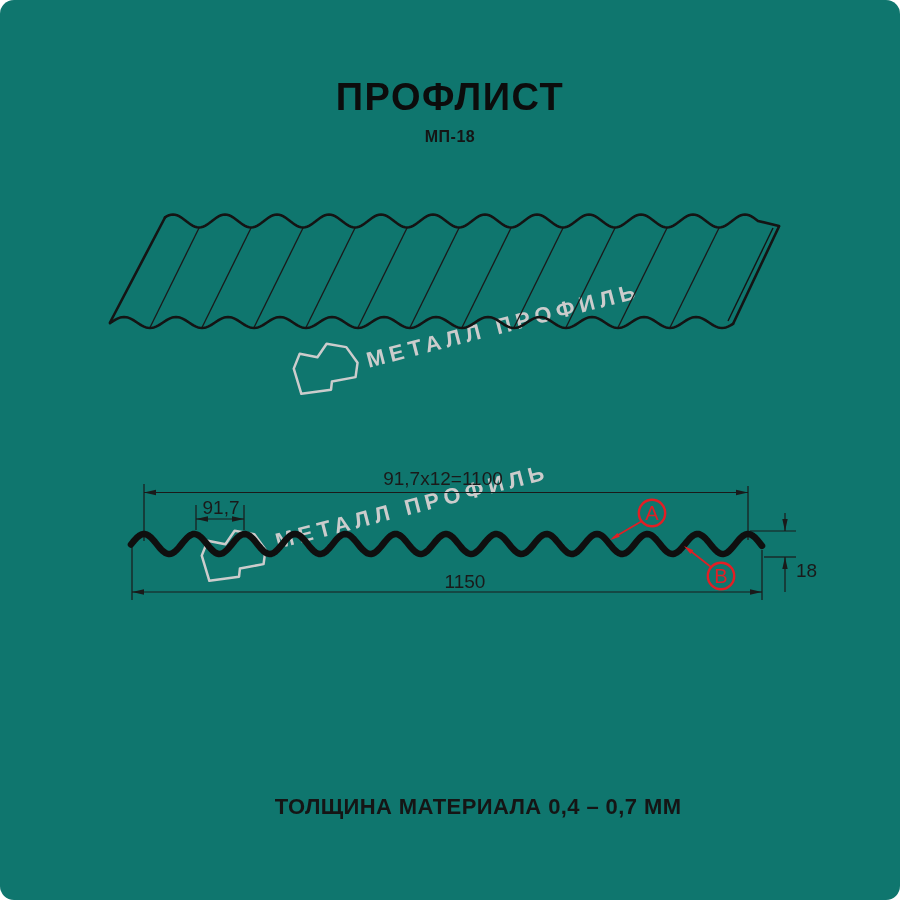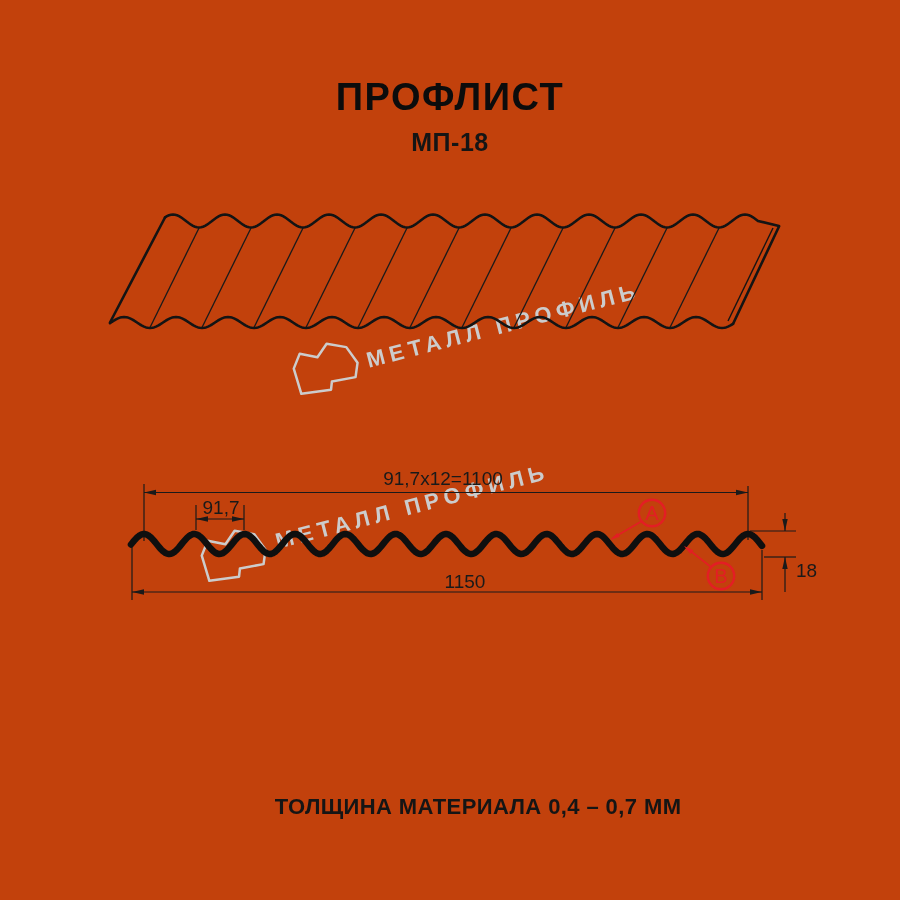--- a/index.html
+++ b/index.html
@@ -1,26 +1,27 @@
 <!DOCTYPE html>
 <html><head>
 <meta charset="utf-8">
 <style>
   html,body{margin:0;padding:0;background:#ffffff;}
   .page{
-    position:relative;width:900px;height:900px;background:#c2410c;overflow:hidden;
+    position:relative;width:900px;height:900px;background:#0f766e;overflow:hidden;
     font-family:"Liberation Sans", sans-serif;
+    border-radius:14px;
   }
   .title{
     position:absolute;left:0;top:76px;width:900px;text-align:center;
     font-size:38px;font-weight:bold;letter-spacing:1.5px;color:#0c0c0c;z-index:3;
   }
   .subtitle{
     position:absolute;left:0;top:128px;width:900px;text-align:center;
-    font-size:25px;font-weight:bold;letter-spacing:0.5px;color:#151515;z-index:3;
+    font-size:16px;font-weight:bold;letter-spacing:0.5px;color:#151515;z-index:3;
   }
   .footer-note{
     position:absolute;left:0;top:794px;width:900px;text-align:center;
     font-size:22px;font-weight:bold;letter-spacing:0.4px;color:#151515;z-index:3;padding-left:28px;
   }
   .wm{position:absolute;z-index:1;}
   .wm-logo{position:absolute;transform:rotate(-8deg);}
   .wm-text{
     position:absolute;display:inline-block;white-space:nowrap;
     font-size:22px;font-weight:bold;letter-spacing:5px;color:#cccccc;

